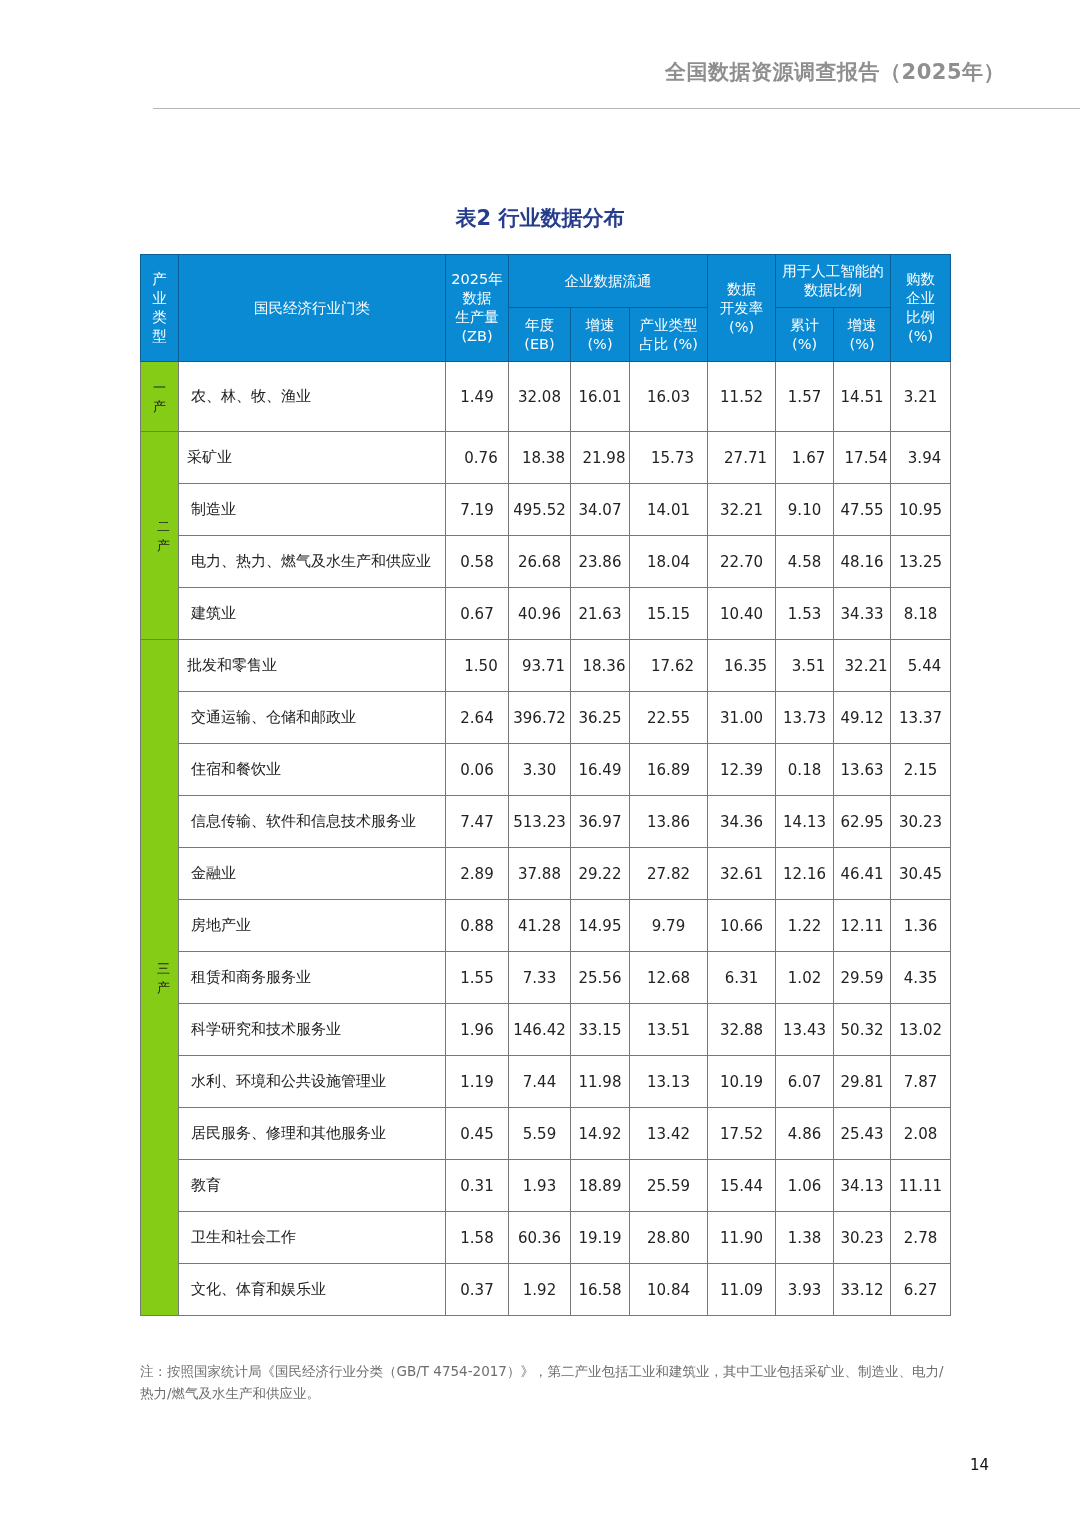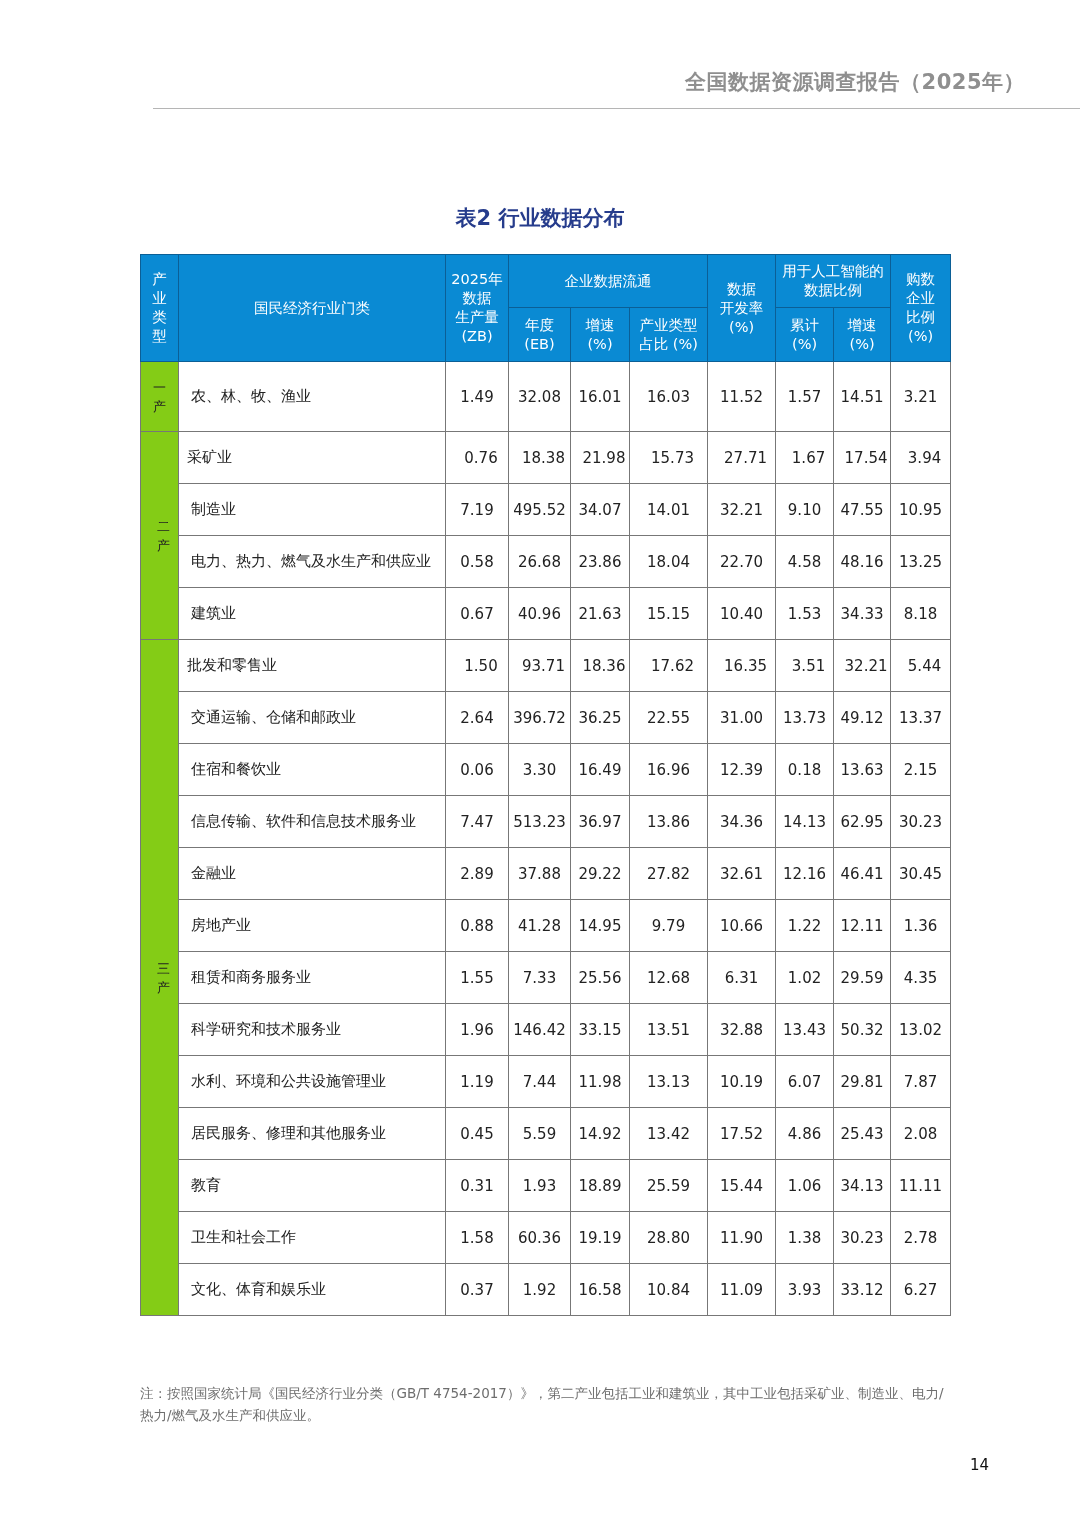--- a/index.html
+++ b/index.html
@@ -2,22 +2,22 @@
 <html><head>
 <meta charset="utf-8">
 <style>
   html, body { margin: 0; padding: 0; }
   body {
     width: 1080px; height: 1533px; background: #ffffff; position: relative;
     font-family: "DejaVu Sans", "Liberation Sans", sans-serif; color: #222;
     overflow: hidden;
   }
   .running-header {
-    position: absolute; left: 0; top: 68px; width: 1005px; text-align: right;
-    font-size: 21px; font-weight: bold; color: #8f8f8f; letter-spacing: 0.5px; padding-left: 20px;
+    position: absolute; left: 0; top: 58px; width: 1005px; text-align: right;
+    font-size: 21px; font-weight: bold; color: #8f8f8f; letter-spacing: 0.5px;
   }
   .header-rule {
     position: absolute; left: 153px; top: 108px; width: 927px; height: 1px; background: #b5b5b5;
   }
   .table-title {
     position: absolute; left: 0; top: 204px; width: 1080px; text-align: center;
     font-size: 21px; font-weight: bold; color: #263c8c;
   }
   table.data {
     position: absolute; left: 140px; top: 254px; width: 810px;
@@ -36,21 +36,21 @@
   }
   table.data td.name { text-align: left; padding-left: 12px; font-size: 15px; }
   table.data td.cat {
     background: #84cc16; font-size: 13px; line-height: 18px; color: #222;
   }
   table.data tr.first-row td { height: 69px; }
   table.data tr.group-start td { border-top: 1.5px solid #222; padding-left: 8px; }
   .vert { display: inline-block; width: 1em; line-height: 19px; word-break: break-all; }
   .note {
     position: absolute; left: 140px; top: 1360px; width: 810px; font-size: 13.5px;
-    line-height: 22px; color: #6d6d6d; margin-top: 22px;
+    line-height: 22px; color: #6d6d6d;
   }
   .page-number {
     position: absolute; left: 970px; top: 1456px; font-size: 15px; font-weight: normal; color: #111;
   }
 </style>
 </head>
 <body>
 
 <div class="running-header">全国数据资源调查报告（2025年）</div>
 <div class="header-rule"></div>
@@ -199,21 +199,21 @@
         <td>31.00</td>
         <td>13.73</td>
         <td>49.12</td>
         <td>13.37</td>
       </tr>
       <tr>
         <td class="name">住宿和餐饮业</td>
         <td>0.06</td>
         <td>3.30</td>
         <td>16.49</td>
-        <td>16.96</td>
+        <td>16.89</td>
         <td>12.39</td>
         <td>0.18</td>
         <td>13.63</td>
         <td>2.15</td>
       </tr>
       <tr>
         <td class="name">信息传输、软件和信息技术服务业</td>
         <td>7.47</td>
         <td>513.23</td>
         <td>36.97</td>

